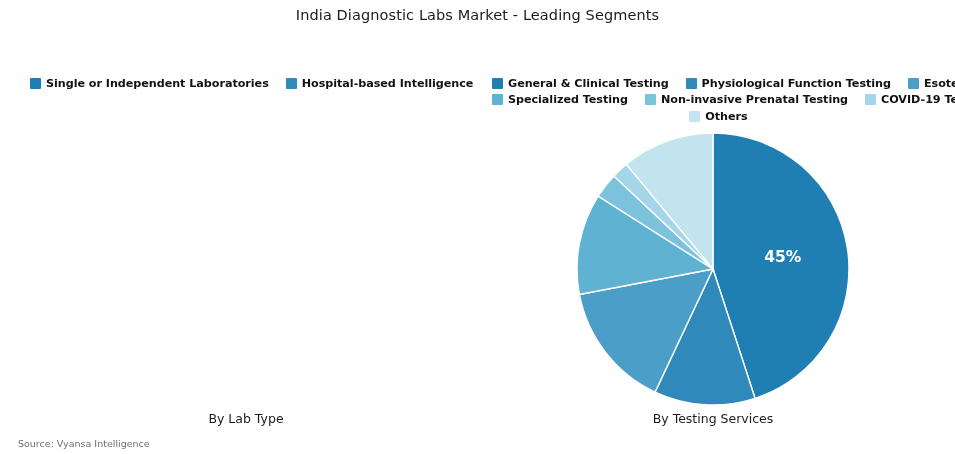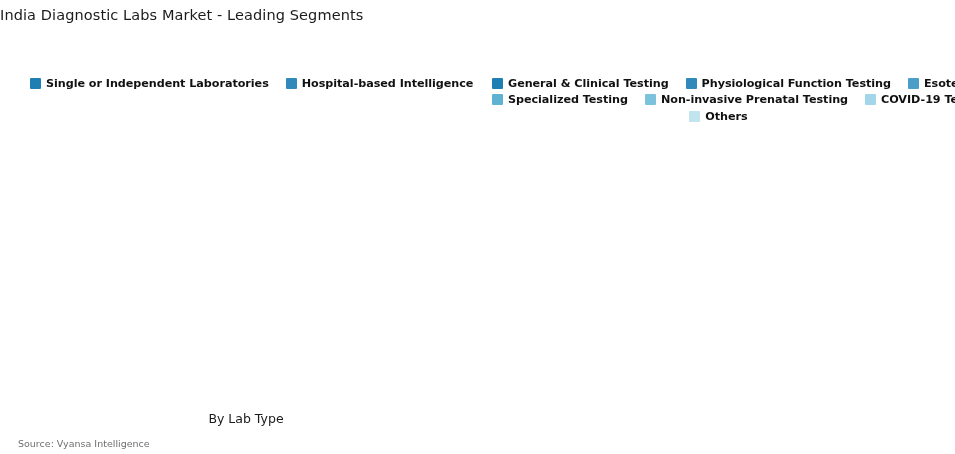--- a/index.html
+++ b/index.html
@@ -18,21 +18,21 @@
   }
 
   
   .chart-title {
     position: absolute;
     top: 0;
     left: 0;
     width: 955px;
     height: 30px;
     line-height: 30px;
-    text-align: left;
+    text-align: center;
     font-size: 14.5px;
     font-weight: 400;
     color: #1b1b1b;
     letter-spacing: 0.1px;
     white-space: nowrap;
   }
 
   
   .panel {
     position: absolute;
@@ -132,15 +132,28 @@
     </div>
   <div class="sub-caption">By Lab Type</div>
 </div>
 
 <div class="panel" id="panel-services">
   <div class="legend" id="legend-right">
       <span class="legend-row"><span class="legend-item"><span class="legend-swatch" style="background: rgb(31, 127, 179);"></span><span class="legend-label">General &amp; Clinical Testing</span></span><span class="legend-item"><span class="legend-swatch" style="background: rgb(48, 137, 187);"></span><span class="legend-label">Physiological Function Testing</span></span><span class="legend-item"><span class="legend-swatch" style="background: rgb(74, 158, 200);"></span><span class="legend-label">Esoteric Testing</span></span></span>
       <span class="legend-row"><span class="legend-item"><span class="legend-swatch" style="background: rgb(95, 178, 210);"></span><span class="legend-label">Specialized Testing</span></span><span class="legend-item"><span class="legend-swatch" style="background: rgb(124, 194, 220);"></span><span class="legend-label">Non-invasive Prenatal Testing</span></span><span class="legend-item"><span class="legend-swatch" style="background: rgb(163, 214, 232);"></span><span class="legend-label">COVID-19 Testing</span></span></span>
       <span class="legend-row"><span class="legend-item"><span class="legend-swatch" style="background: rgb(194, 228, 239);"></span><span class="legend-label">Others</span></span></span>
     </div>
+  <div class="pie-area">
+    <svg class="pie-svg" id="pie-right" width="300" height="290" viewBox="0 0 300 290">
+        <path d="M 150 145 L 150.00 9.00 A 136 136 0 0 1 192.03 274.34 Z" fill="#1f7fb3" stroke="#ffffff" stroke-width="1.4"></path>
+        <text class="slice-label" x="219.8" y="133.9">45%</text>
+        <path d="M 150 145 L 192.03 274.34 A 136 136 0 0 1 92.09 268.06 Z" fill="#3089bb" stroke="#ffffff" stroke-width="1.4"></path>
+        <path d="M 150 145 L 92.09 268.06 A 136 136 0 0 1 16.41 170.48 Z" fill="#4a9ec8" stroke="#ffffff" stroke-width="1.4"></path>
+        <path d="M 150 145 L 16.41 170.48 A 136 136 0 0 1 35.17 72.13 Z" fill="#5fb2d2" stroke="#ffffff" stroke-width="1.4"></path>
+        <path d="M 150 145 L 35.17 72.13 A 136 136 0 0 1 50.86 51.90 Z" fill="#7cc2dc" stroke="#ffffff" stroke-width="1.4"></path>
+        <path d="M 150 145 L 50.86 51.90 A 136 136 0 0 1 63.31 40.21 Z" fill="#a3d6e8" stroke="#ffffff" stroke-width="1.4"></path>
+        <path d="M 150 145 L 63.31 40.21 A 136 136 0 0 1 150.00 9.00 Z" fill="#c2e4ef" stroke="#ffffff" stroke-width="1.4"></path>
+      </svg>
+  </div>
+  <div class="sub-caption">By Testing Services</div>
 </div>
 
 <div class="source-note">Source: Vyansa Intelligence</div>
 
 </body></html>

